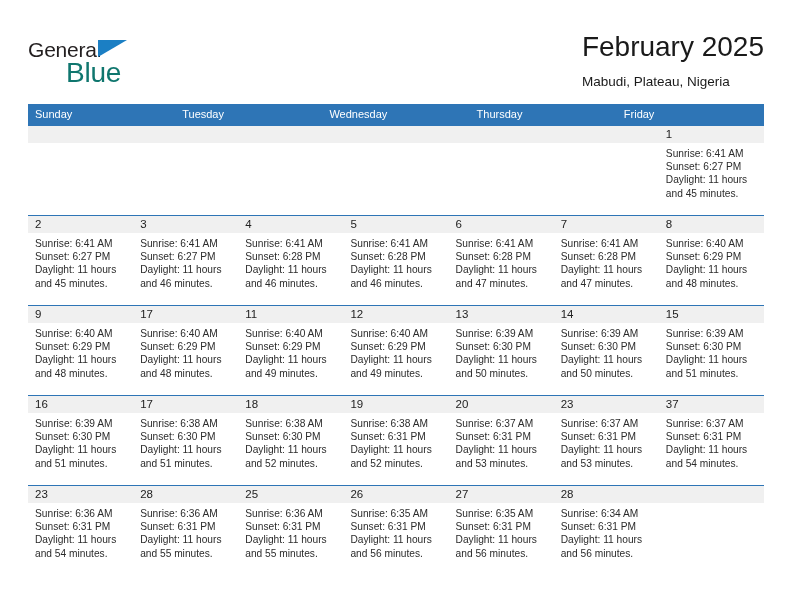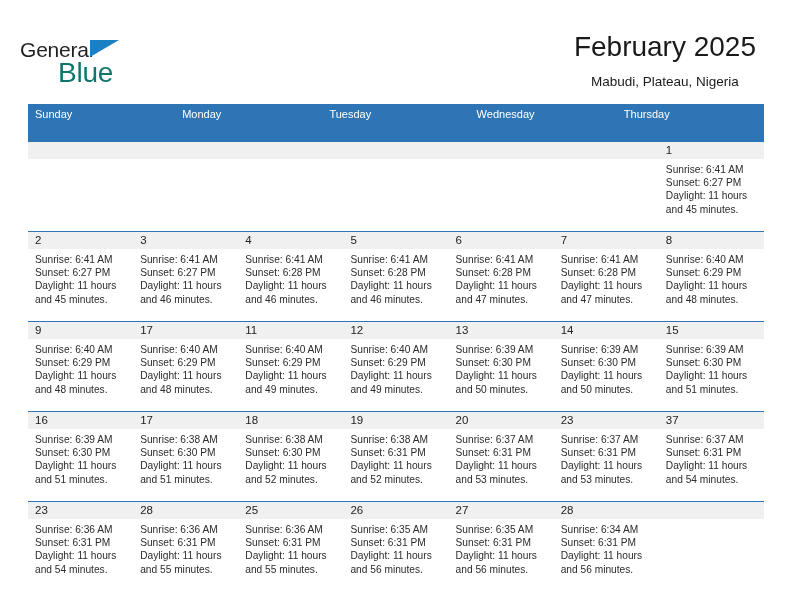--- a/index.html
+++ b/index.html
@@ -18,21 +18,21 @@
   .page {
     position: relative;
     width: 792px;
     height: 612px;
     box-sizing: border-box;
   }
 
   
   .header {
     position: absolute;
-    left: 20px;
+    left: 28px;
     top: 30px;
     width: 736px;
     height: 62px;
     display: flex;
     align-items: flex-start;
     justify-content: space-between;
   }
   .brand {
     position: relative;
     width: 120px;
@@ -60,21 +60,21 @@
   .brand-blue {
     position: absolute;
     left: 38px;
     top: 27px;
     font-size: 28px;
     letter-spacing: -0.2px;
     color: #0f766e;
     font-family: "Liberation Sans", sans-serif;
   }
   .title-block {
-    text-align: center;
+    text-align: left;
     flex: none;
     padding-top: 0;
   }
   .cal-title {
     font-size: 28px;
     color: #1a1a1a;
     line-height: 34px;
     font-weight: normal;
     white-space: nowrap;
   }
@@ -89,21 +89,21 @@
   
   .calendar {
     position: absolute;
     left: 28px;
     top: 104px;
     width: 736px;
   }
   .dow-row {
     display: flex;
     background: #2e75b6;
-    height: 37px;
+    height: 21px;
   }
   .dow {
     flex: 1 1 0;
     color: #ffffff;
     font-size: 11px;
     line-height: 21px;
     padding-left: 7px;
     box-sizing: border-box;
     white-space: nowrap;
     overflow: hidden;
@@ -161,24 +161,24 @@
       <div class="cal-title">February 2025</div>
       <div class="cal-subtitle">Mabudi, Plateau, Nigeria</div>
     </div>
 
   </div>
 
   <div class="calendar">
 
     <div class="dow-row">
       <div class="dow">Sunday</div>
-      <div class="dow">Monday</div>
       <div class="dow">Tuesday</div>
       <div class="dow">Wednesday</div>
       <div class="dow">Thursday</div>
+      <div class="dow">Friday</div>
     </div>
 
     <div class="week">
       <div class="daynum-band">
         <div class="daynum"></div>
         <div class="daynum"></div>
         <div class="daynum"></div>
         <div class="daynum"></div>
         <div class="daynum"></div>
         <div class="daynum"></div>

